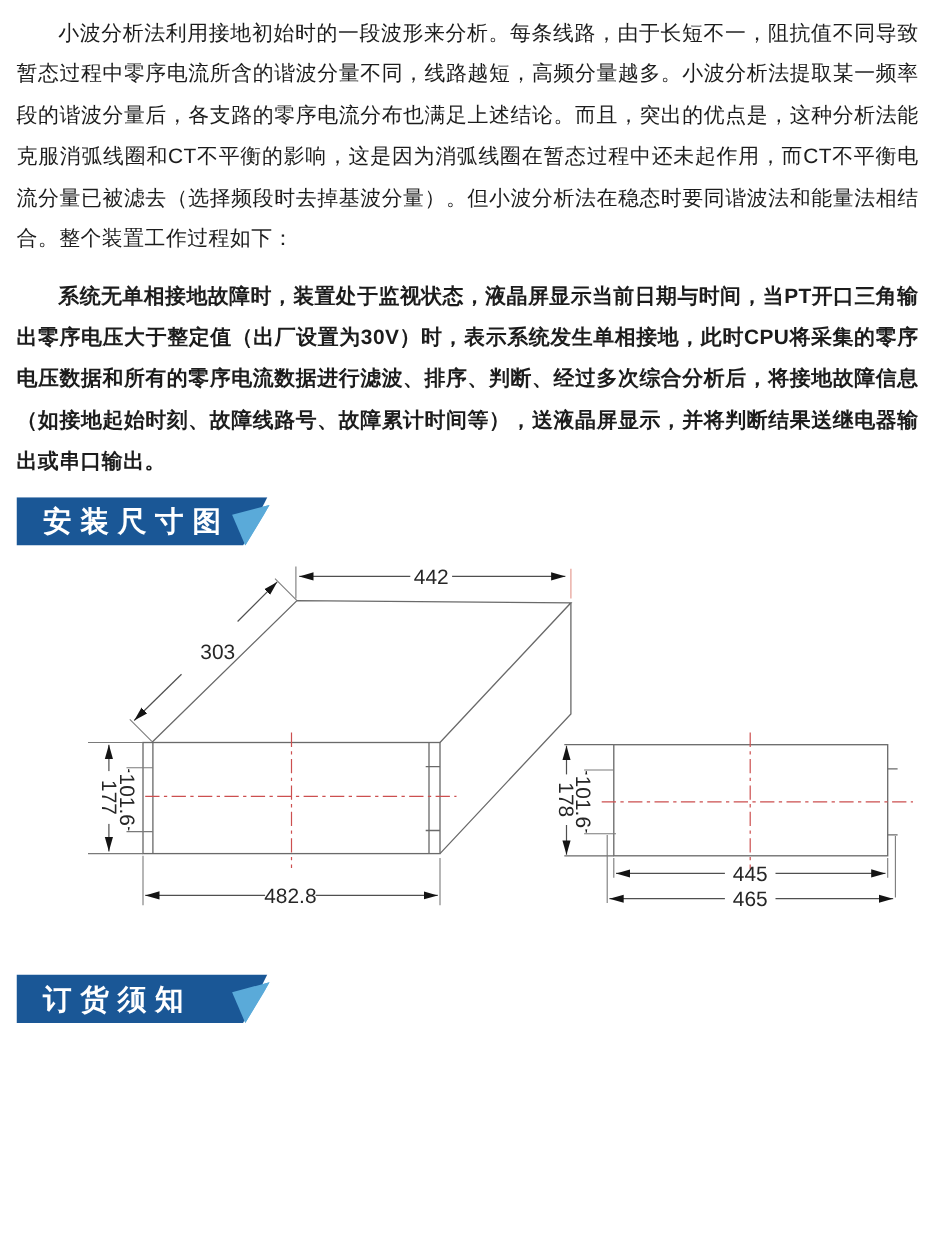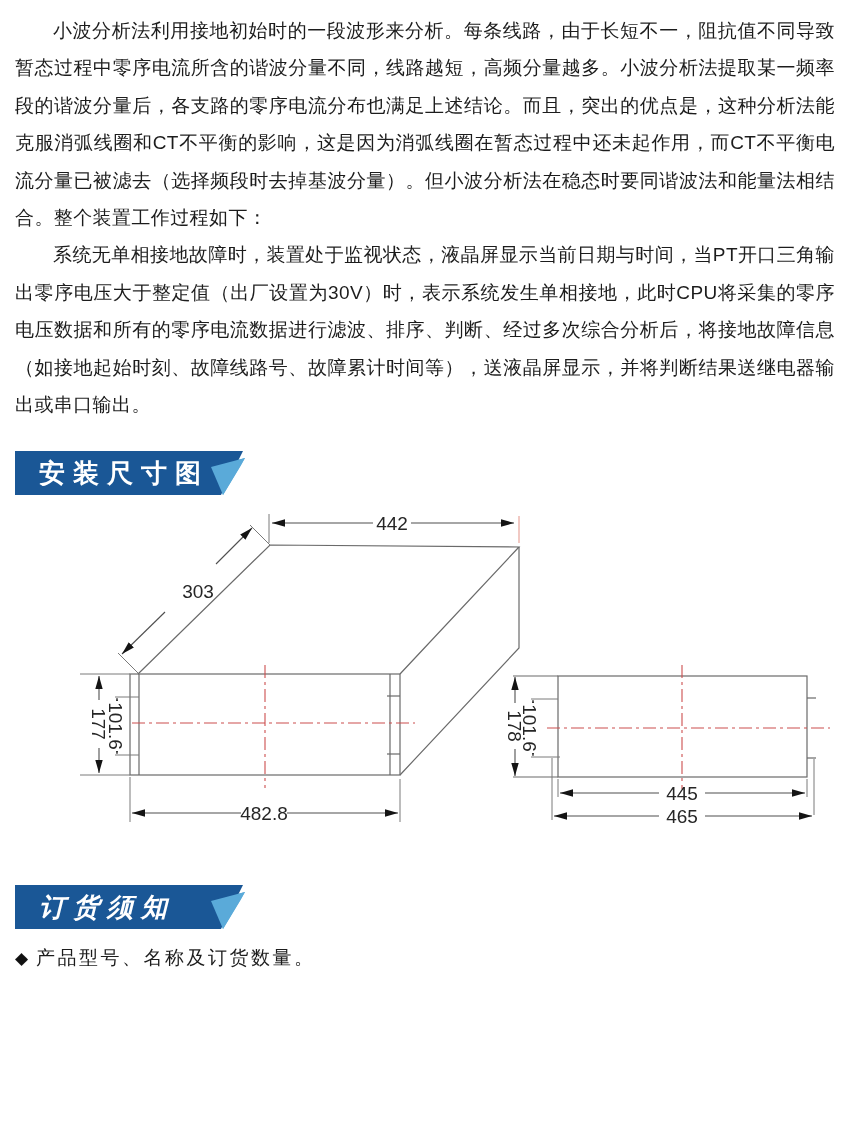--- a/index.html
+++ b/index.html
@@ -7,29 +7,29 @@
     width:850px;height:1145px;overflow:hidden;
     font-family:"Liberation Sans","DejaVu Sans",sans-serif;
     color:#1b1b1b;position:relative;
   }
   .page{padding:12px 15px 0 15px;}
   
   .intro p{
     margin:0;font-size:19px;line-height:37.4px;letter-spacing:0.4px;
     text-align:justify;text-indent:2em;color:#1c1c1c;
   }
-  .intro p + p{}
+  .intro p + p{margin-top:15px;font-weight:bold;}
   
-  .banner{position:relative;width:245px;height:44px;margin-top:28px;}
+  .banner{position:relative;width:245px;height:44px;margin-top:14px;}
   .banner svg{position:absolute;left:0;top:0;}
   .banner .banner-label{
     position:absolute;left:24px;top:0;height:44px;line-height:44px;
     color:#ffffff;font-size:26px;font-weight:bold;letter-spacing:8px;white-space:nowrap;
   }
-  .banner.second{margin-top:30px;font-style:italic;}
+  .banner.second{margin-top:30px;}
   
   .drawing{display:block;margin:0;}
   .ol{stroke:#6a6a6a;stroke-width:1.2;fill:none;}
   .ext{stroke:#7a7a7a;stroke-width:1;fill:none;}
   .dim{stroke:#4f4f4f;stroke-width:1.1;fill:none;}
   .cl{stroke-width:1.1;fill:none;stroke-dasharray:13 4 3 4;}
   .dimtxt{font-size:19px;fill:#262626;font-family:"Liberation Sans","DejaVu Sans",sans-serif;}
   
   .order-list{list-style:none;margin:10px 0 0 0;padding:0;}
   .order-list li{
@@ -158,16 +158,15 @@
   <div class="banner second">
     <svg width="245" height="44" viewBox="0 0 245 44">
       <polygon points="196,16 230,7 208,44" fill="#5aaad9"></polygon>
       <polygon points="0,0 228,0 206,44 0,44" fill="#1a5796"></polygon>
       <polygon points="196,16 230,7 225,16 208,44" fill="#5aaad9"></polygon>
     </svg>
     <span class="banner-label">订货须知</span>
   </div>
 
   <ul class="order-list">
-    <li><span class="blt">◆</span><span>产品型号、名称及订货数量。</span></li>
   </ul>
 
 </div>
 
 </body></html>

